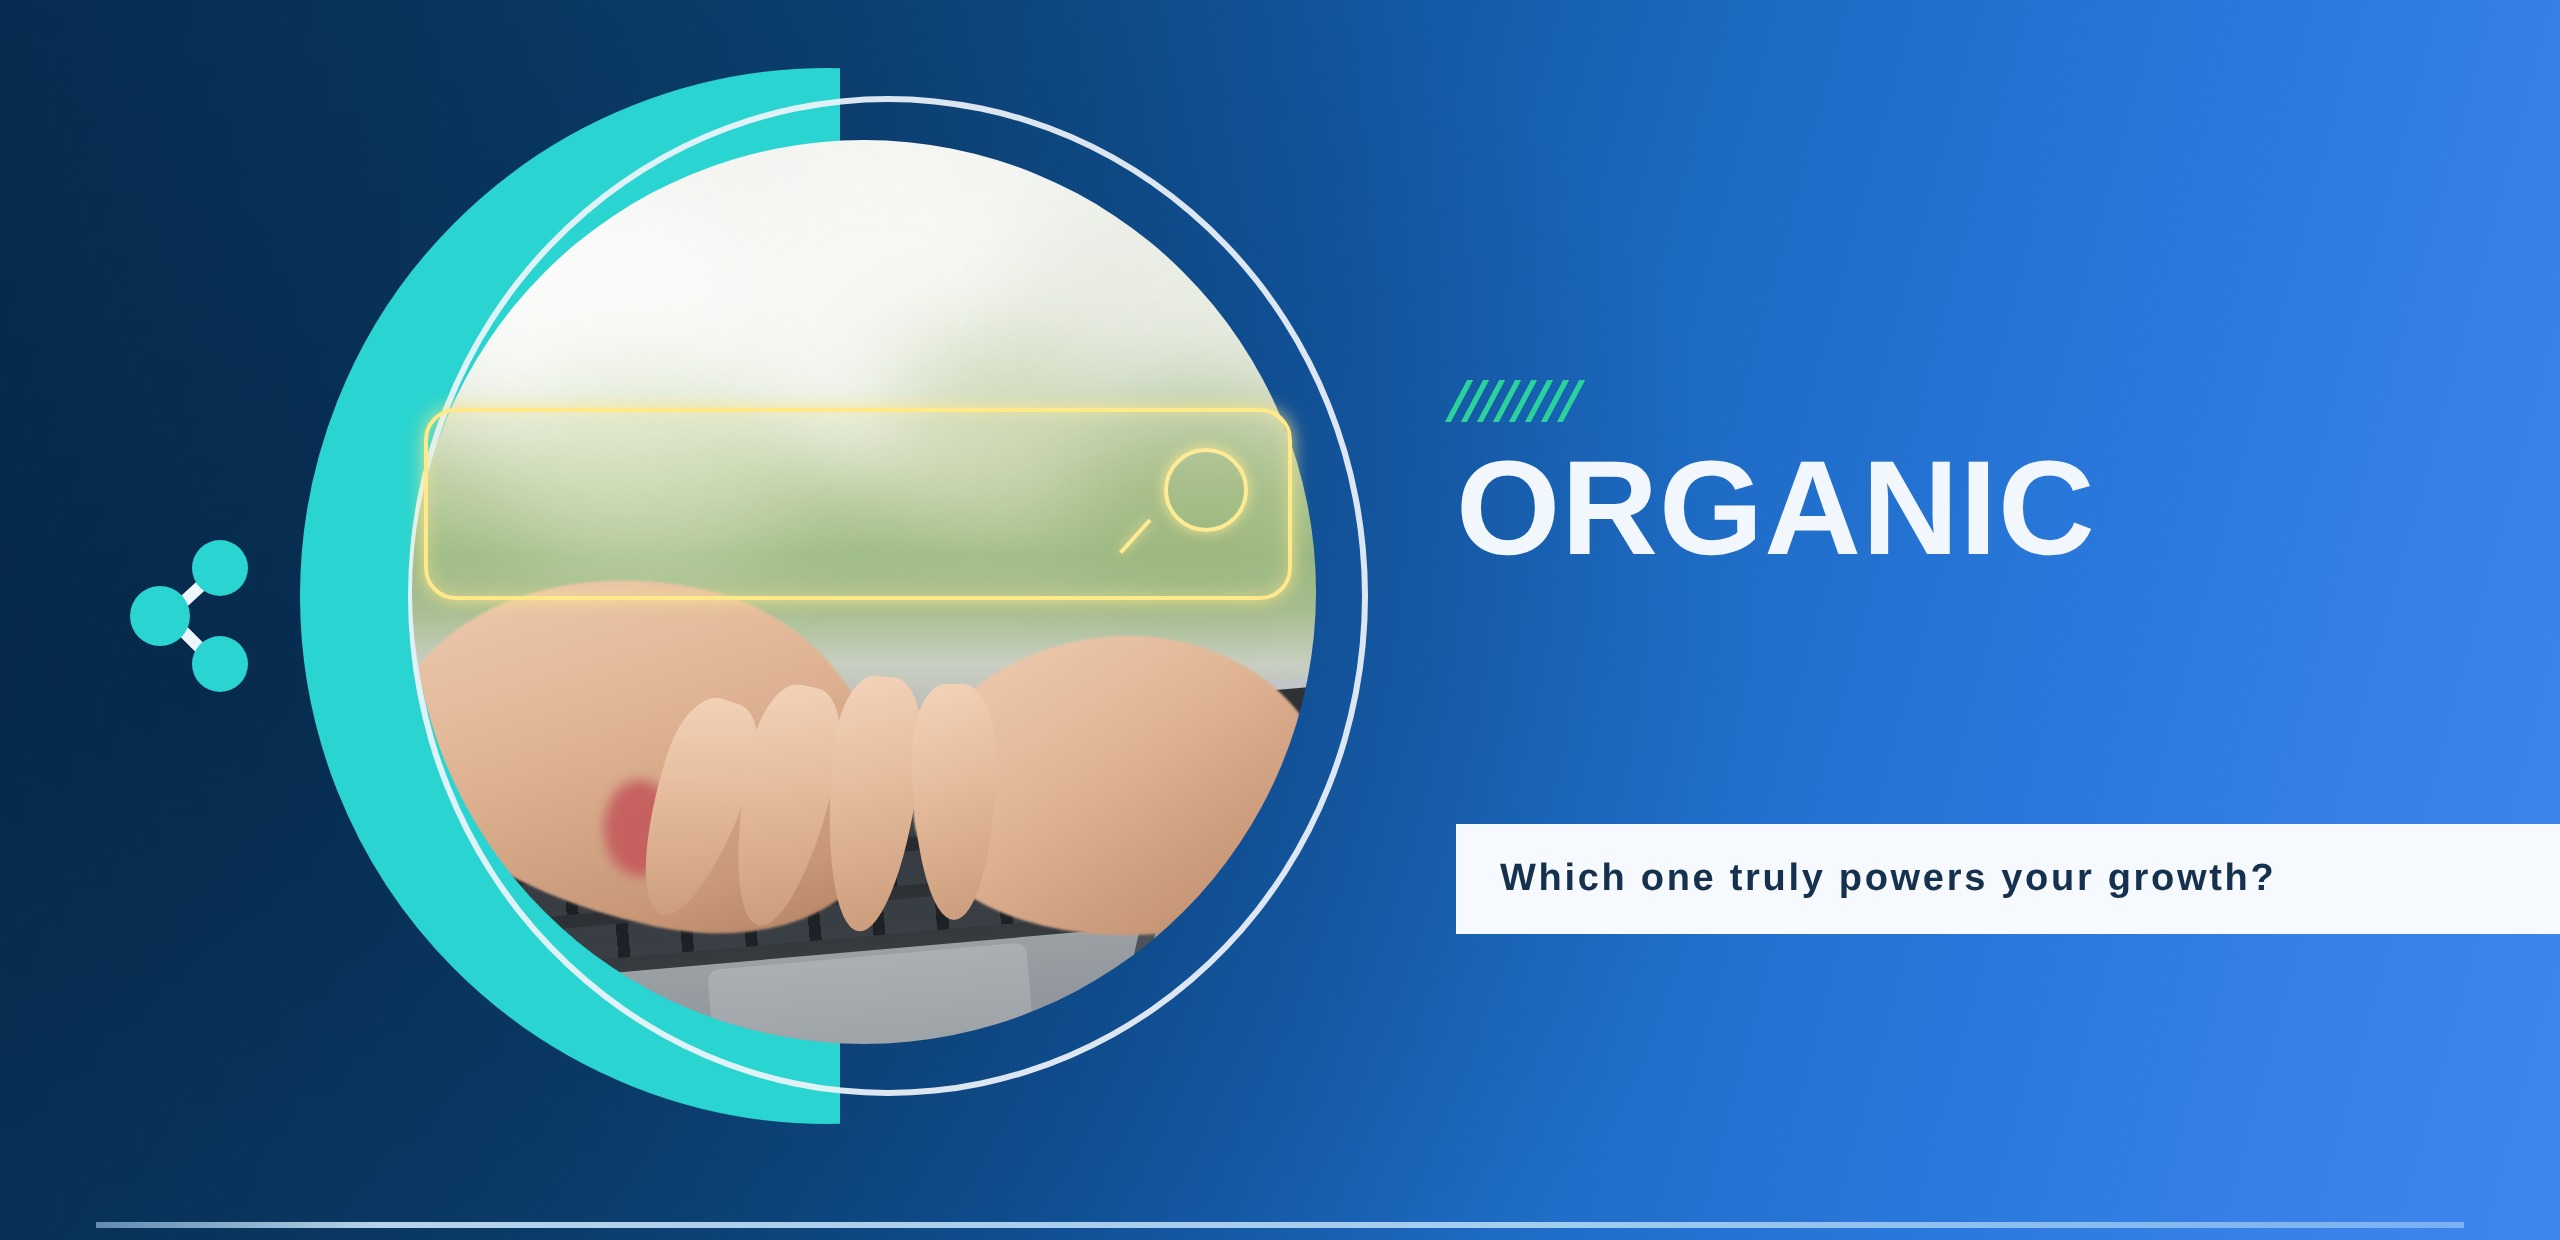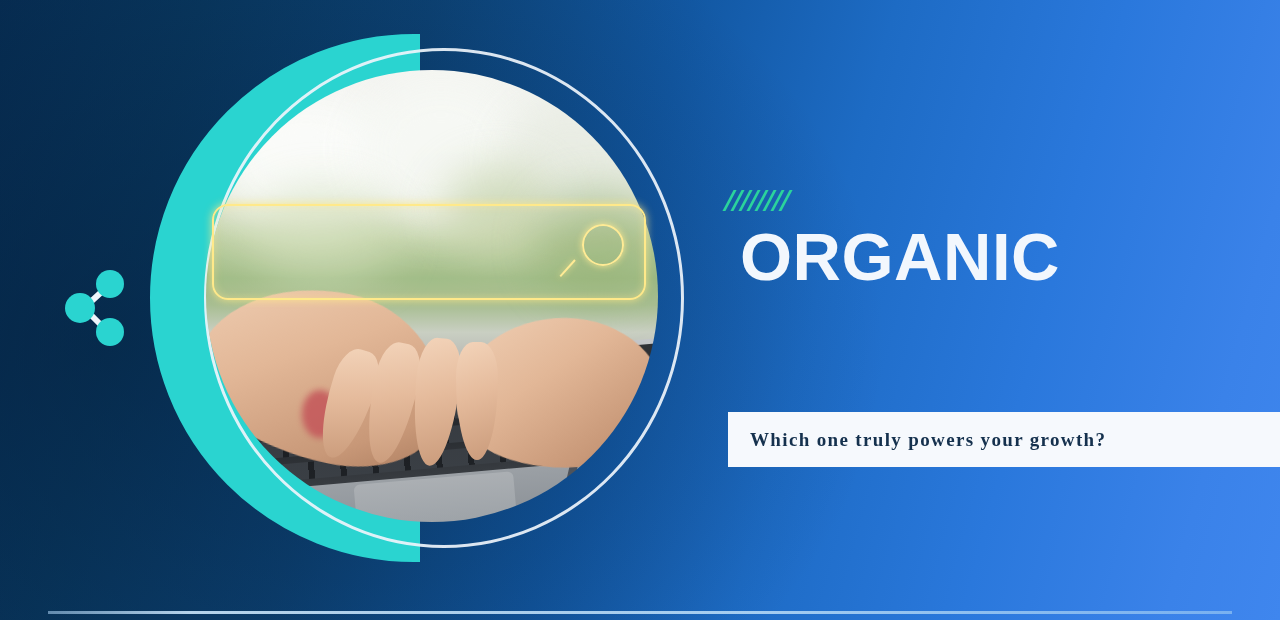--- a/index.html
+++ b/index.html
@@ -282,21 +282,21 @@
     margin-bottom: 10px;
   }
   .slash {
     width: 3px;
     height: 21px;
     background: #2bd39c;
     transform: skewX(-28deg);
   }
 
   #headline {
-    margin: 12px;
+    margin: 0;
     color: #f2f7fd;
     font-family: "Liberation Sans", sans-serif;
     font-weight: bold;
     font-size: 67px;
     line-height: 0.98;
     letter-spacing: 0.5px;
   }
   #headline .line { display: block; }
 
   #subtitle-bar {
@@ -305,21 +305,21 @@
     top: 412px;
     width: 560px;
     height: 55px;
     background: #f6f9fd;
     display: flex;
     align-items: center;
   }
   #subtitle-text {
     margin-left: 22px;
     color: #15314e;
-    font-family: Liberation Serif, serif;
+    font-family: Liberation Sans, sans-serif;
     font-weight: bold;
     font-size: 19px;
     letter-spacing: 1.35px;
   }
 
   
   #bottom-rule {
     position: absolute;
     left: 48px;
     top: 611px;

